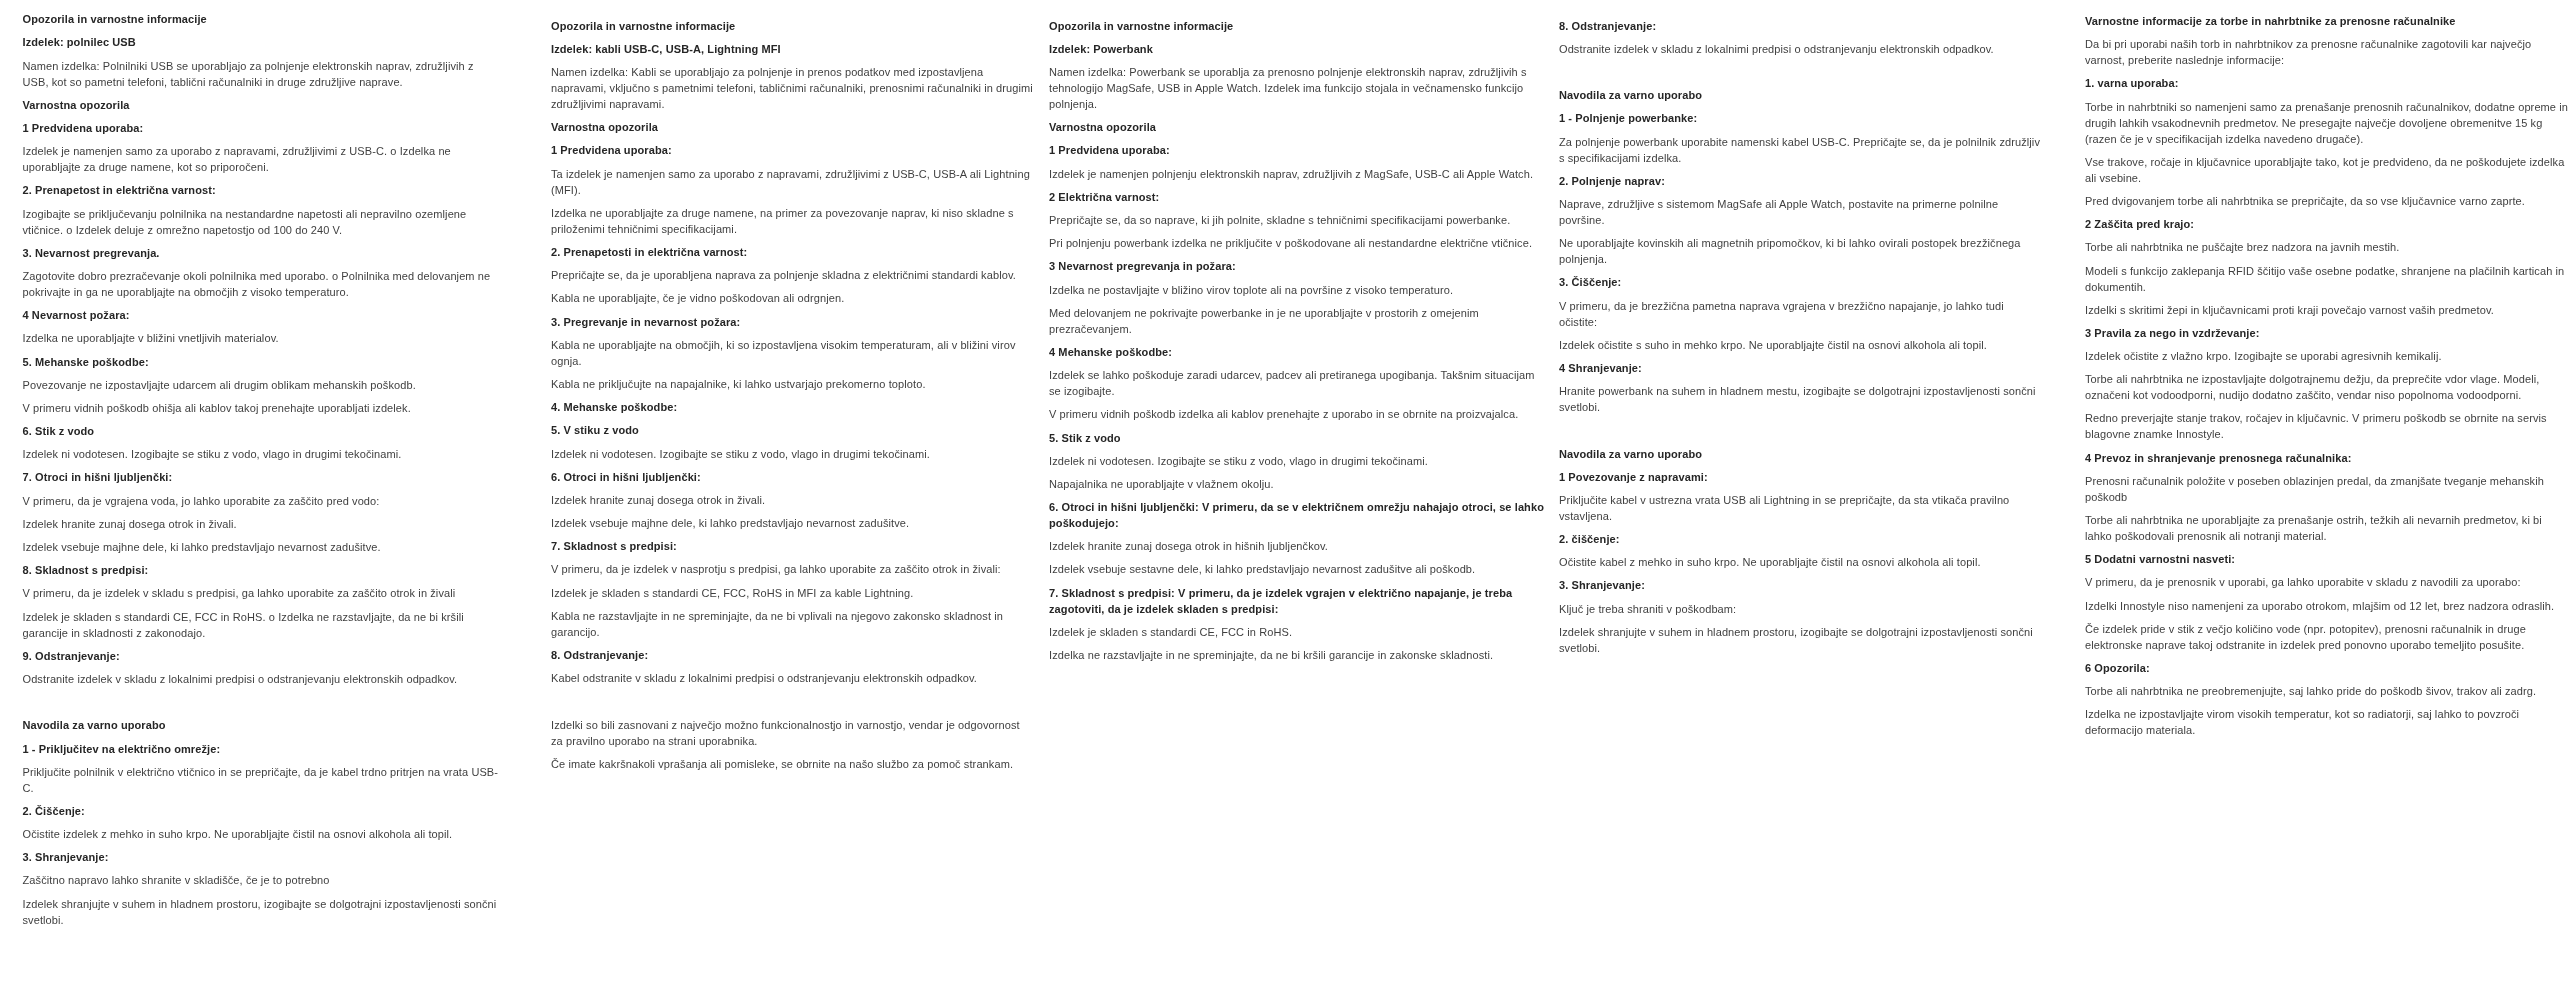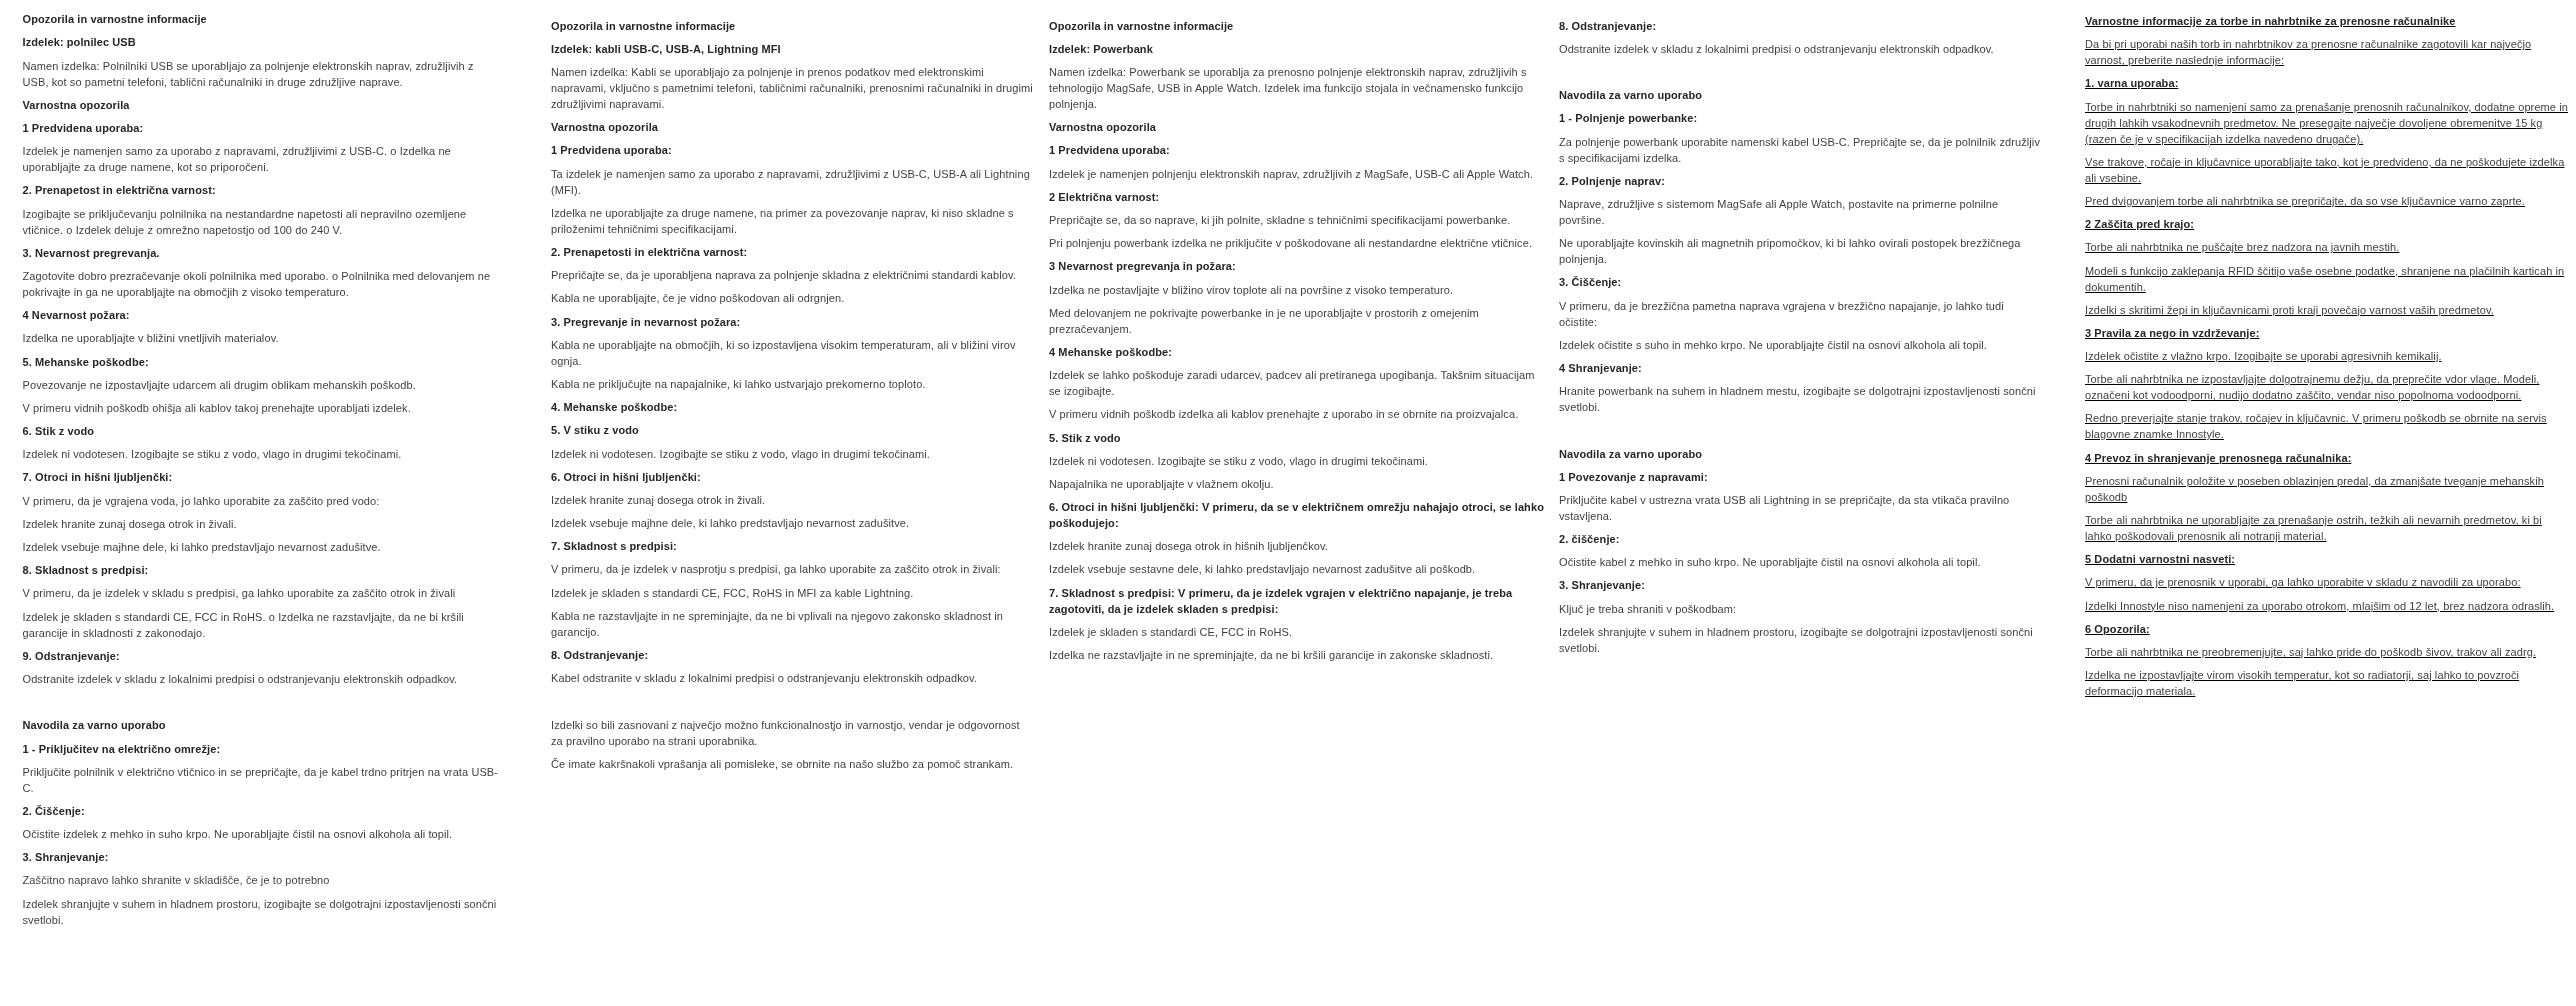--- a/index.html
+++ b/index.html
@@ -17,21 +17,21 @@
   .doc-column {
     position: absolute;
     font-size: 11px;
     line-height: 16px;
     letter-spacing: 0.1px;
   }
   #col-0 { left: 22.5px;   top: 11.3px; width: 477px; }
   #col-1 { left: 551px;  top: 17.7px; width: 483px; }
   #col-2 { left: 1049px; top: 17.7px; width: 495px; }
   #col-3 { left: 1559px; top: 17.7px; width: 483px; }
-  #col-4 { left: 2085px; top: 13px; width: 483px; text-decoration: underline; }
+  #col-4 { left: 2085px; top: 13px; width: 483px; }
   .heading {
     font-weight: 700;
     color: #262626;
     margin: 0 0 7.2px 0;
   }
   .paragraph {
     font-weight: 400;
     color: #3f3f3f;
     margin: 0 0 7.2px 0;
   }
@@ -77,21 +77,21 @@
       <div class="paragraph">Priključite polnilnik v električno vtičnico in se prepričajte, da je kabel trdno pritrjen na vrata USB-C.</div>
       <div class="heading">2. Čiščenje:</div>
       <div class="paragraph">Očistite izdelek z mehko in suho krpo. Ne uporabljajte čistil na osnovi alkohola ali topil.</div>
       <div class="heading">3. Shranjevanje:</div>
       <div class="paragraph">Zaščitno napravo lahko shranite v skladišče, če je to potrebno</div>
       <div class="paragraph">Izdelek shranjujte v suhem in hladnem prostoru, izogibajte se dolgotrajni izpostavljenosti sončni svetlobi.</div>
     </div>
   <div class="doc-column" id="col-1">
       <div class="heading">Opozorila in varnostne informacije</div>
       <div class="heading">Izdelek: kabli USB-C, USB-A, Lightning MFI</div>
-      <div class="paragraph">Namen izdelka: Kabli se uporabljajo za polnjenje in prenos podatkov med elektronskimi napravami, vključno s pametnimi telefoni, tabličnimi računalniki, prenosnimi računalniki in drugimi združljivimi napravami.</div>
+      <div class="paragraph">Namen izdelka: Kabli se uporabljajo za polnjenje in prenos podatkov med izpostavljena napravami, vključno s pametnimi telefoni, tabličnimi računalniki, prenosnimi računalniki in drugimi združljivimi napravami.</div>
       <div class="heading">Varnostna opozorila</div>
       <div class="heading">1 Predvidena uporaba:</div>
       <div class="paragraph">Ta izdelek je namenjen samo za uporabo z napravami, združljivimi z USB-C, USB-A ali Lightning (MFI).</div>
       <div class="paragraph">Izdelka ne uporabljajte za druge namene, na primer za povezovanje naprav, ki niso skladne s priloženimi tehničnimi specifikacijami.</div>
       <div class="heading">2. Prenapetosti in električna varnost:</div>
       <div class="paragraph">Prepričajte se, da je uporabljena naprava za polnjenje skladna z električnimi standardi kablov.</div>
       <div class="paragraph">Kabla ne uporabljajte, če je vidno poškodovan ali odrgnjen.</div>
       <div class="heading">3. Pregrevanje in nevarnost požara:</div>
       <div class="paragraph">Kabla ne uporabljajte na območjih, ki so izpostavljena visokim temperaturam, ali v bližini virov ognja.</div>
       <div class="paragraph">Kabla ne priključujte na napajalnike, ki lahko ustvarjajo prekomerno toploto.</div>
@@ -176,18 +176,19 @@
       <div class="heading">3 Pravila za nego in vzdrževanje:</div>
       <div class="paragraph">Izdelek očistite z vlažno krpo. Izogibajte se uporabi agresivnih kemikalij.</div>
       <div class="paragraph">Torbe ali nahrbtnika ne izpostavljajte dolgotrajnemu dežju, da preprečite vdor vlage. Modeli, označeni kot vodoodporni, nudijo dodatno zaščito, vendar niso popolnoma vodoodporni.</div>
       <div class="paragraph">Redno preverjajte stanje trakov, ročajev in ključavnic. V primeru poškodb se obrnite na servis blagovne znamke Innostyle.</div>
       <div class="heading">4 Prevoz in shranjevanje prenosnega računalnika:</div>
       <div class="paragraph">Prenosni računalnik položite v poseben oblazinjen predal, da zmanjšate tveganje mehanskih poškodb</div>
       <div class="paragraph">Torbe ali nahrbtnika ne uporabljajte za prenašanje ostrih, težkih ali nevarnih predmetov, ki bi lahko poškodovali prenosnik ali notranji material.</div>
       <div class="heading">5 Dodatni varnostni nasveti:</div>
       <div class="paragraph">V primeru, da je prenosnik v uporabi, ga lahko uporabite v skladu z navodili za uporabo:</div>
       <div class="paragraph">Izdelki Innostyle niso namenjeni za uporabo otrokom, mlajšim od 12 let, brez nadzora odraslih.</div>
+      <div class="paragraph">Če izdelek pride v stik z večjo količino vode (npr. potopitev), prenosni računalnik in druge elektronske naprave takoj odstranite in izdelek pred ponovno uporabo temeljito posušite.</div>
       <div class="heading">6 Opozorila:</div>
       <div class="paragraph">Torbe ali nahrbtnika ne preobremenjujte, saj lahko pride do poškodb šivov, trakov ali zadrg.</div>
       <div class="paragraph">Izdelka ne izpostavljajte virom visokih temperatur, kot so radiatorji, saj lahko to povzroči deformacijo materiala.</div>
     </div>
 </div>
 
 
 </body></html>

